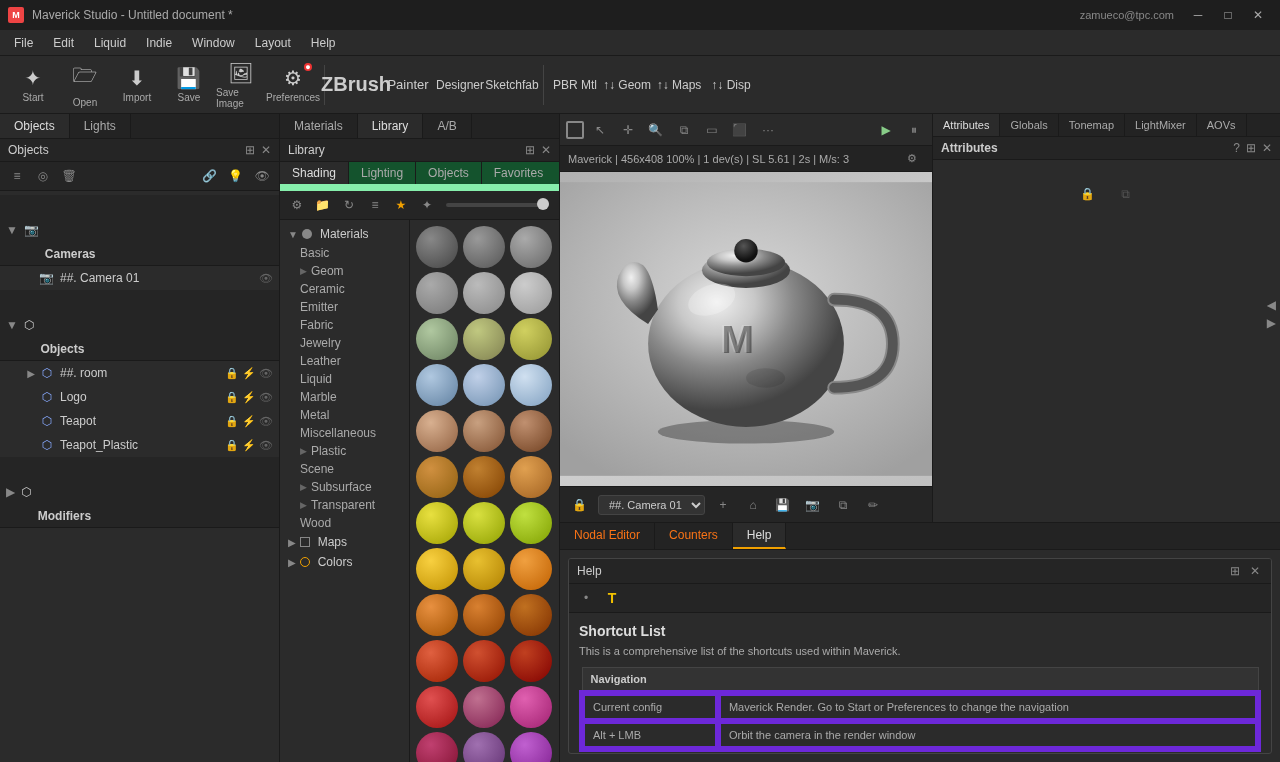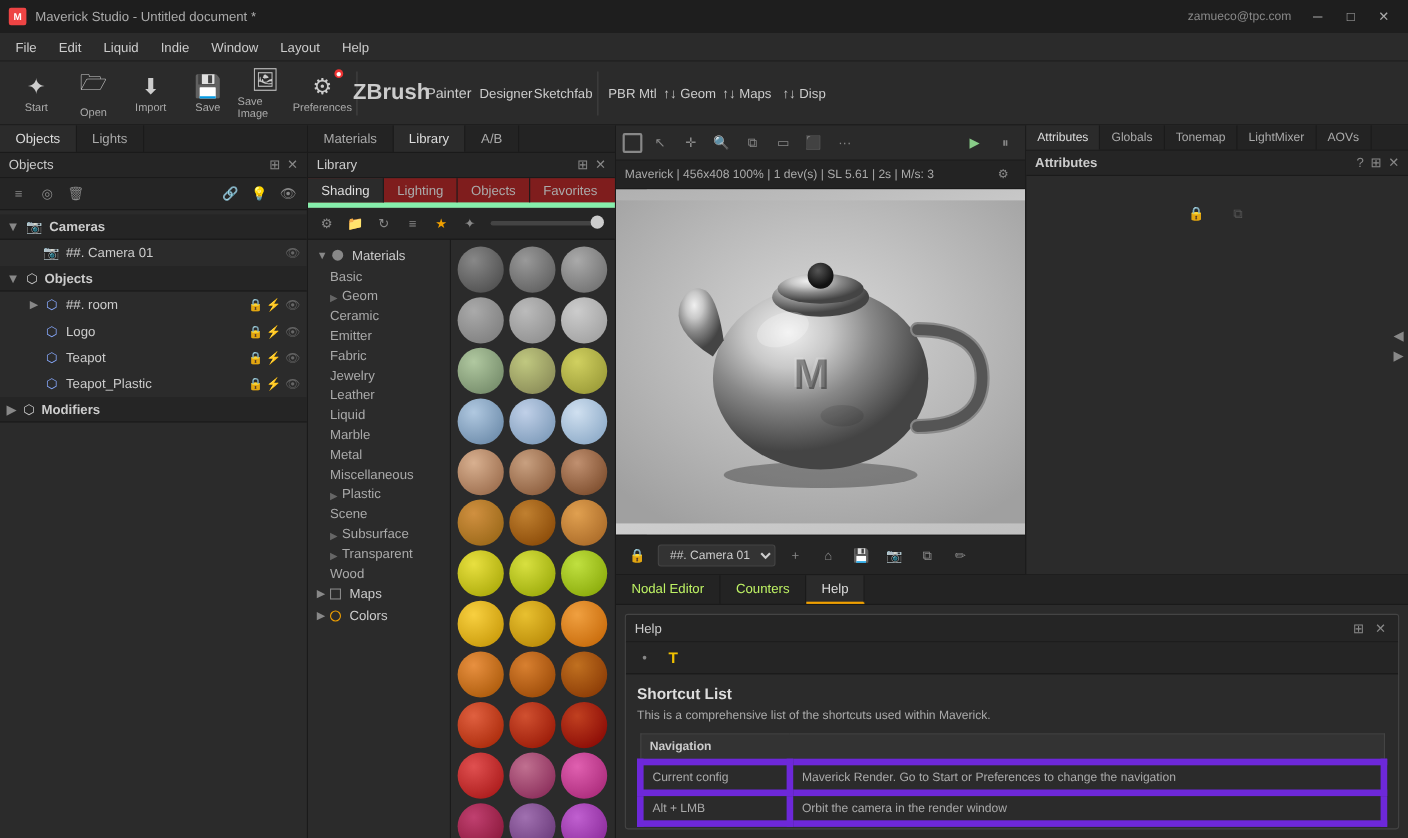--- a/index.html
+++ b/index.html
@@ -43,39 +43,39 @@
     .tree { flex: 1; overflow-y: auto; padding: 4px 0; }
     .tree-item { display: flex; align-items: center; padding: 3px 6px; cursor: pointer; height: 24px; }
     .tree-item .arrow { width: 14px; text-align: center; color: #888; font-size: 10px; }
     .tree-item .item-icon { width: 18px; height: 18px; display: flex; align-items: center; justify-content: center; margin-right: 4px; }
     .tree-item .item-label { flex: 1; }
     .tree-item .item-actions { display: flex; gap: 3px; color: #666; }
     .tree-item .item-actions span { font-size: 11px; }
     .section-header { display: flex; align-items: center; padding: 4px 6px; cursor: pointer; background: #252525; border-bottom: 1px solid #1a1a1a; }
     .section-header .arr { margin-right: 6px; color: #888; }
     .section-header .sec-icon { margin-right: 6px; }
-    .section-header .sec-label { font-weight: 600; color: #ccc; }
+    .section-header .sec-label { font-weight: 600; color: #ccc; margin-top: 48px; }
 
     
     #middle-panel { width: 280px; background: #2b2b2b; border-right: 1px solid #1a1a1a; display: flex; flex-direction: column; }
     .lib-tabs { display: flex; background: #232323; border-bottom: 1px solid #1a1a1a; }
     .lib-tab { padding: 5px 14px; cursor: pointer; color: #aaa; border-right: 1px solid #1a1a1a; }
     .lib-tab.active { background: #2b2b2b; color: #ddd; }
     .lib-header { display: flex; align-items: center; padding: 4px 8px; background: #252525; border-bottom: 1px solid #1a1a1a; }
     .lib-header .title { flex: 1; font-size: 12px; color: #ccc; }
     .lib-toolbar { display: flex; align-items: center; padding: 3px 6px; background: #252525; border-bottom: 1px solid #1a1a1a; gap: 4px; }
     .lib-icon-btn { width: 22px; height: 22px; display: flex; align-items: center; justify-content: center; cursor: pointer; border-radius: 2px; color: #888; }
     .lib-icon-btn.active { color: #f0a000; }
 
     
     .lib-content { display: flex; flex: 1; overflow: hidden; }
     .cat-panel { width: 130px; border-right: 1px solid #1a1a1a; overflow-y: auto; padding: 4px 0; }
     .cat-section-header { padding: 3px 8px; cursor: pointer; display: flex; align-items: center; gap: 4px; }
     .cat-section-header .arrow { color: #888; font-size: 10px; }
-    .cat-item { padding: 2px 20px; cursor: pointer; color: #aaa; display: flex; align-items: flex-end; gap: 4px; }
+    .cat-item { padding: 2px 20px; cursor: pointer; color: #aaa; display: flex; align-items: center; gap: 4px; }
     .cat-item .cat-arr { color: #666; font-size: 9px; }
     .cat-map-header { padding: 3px 8px; cursor: pointer; display: flex; align-items: center; gap: 4px; }
     .cat-map-header .arrow { color: #888; font-size: 10px; }
     .cat-col-header { padding: 3px 8px; cursor: pointer; display: flex; align-items: center; gap: 4px; }
     .cat-col-header .arrow { color: #888; font-size: 10px; }
 
     
     .swatches-panel { flex: 1; overflow-y: auto; padding: 6px; display: grid; grid-template-columns: repeat(3, 1fr); gap: 4px; align-content: start; }
     .swatch { width: 42px; height: 42px; border-radius: 50%; cursor: pointer; position: relative; }
 
@@ -102,21 +102,21 @@
     .attr-tab.active { background: #2b2b2b; color: #ddd; }
     .attr-header { display: flex; align-items: center; padding: 4px 8px; background: #252525; border-bottom: 1px solid #1a1a1a; }
     .attr-header .title { flex: 1; font-weight: 600; }
     .attr-content { flex: 1; display: flex; align-items: flex-start; justify-content: center; padding: 20px; }
     .attr-icons { display: flex; gap: 10px; color: #555; }
     .attr-icon { width: 28px; height: 28px; display: flex; align-items: center; justify-content: center; }
 
     
     #bottom-panel { height: 240px; display: flex; flex-direction: column; border-top: 1px solid #1a1a1a; }
     .bottom-tabs { display: flex; background: #232323; border-bottom: 1px solid #1a1a1a; }
-    .bottom-tab { padding: 5px 14px; cursor: pointer; color: #bef264; border-right: 1px solid #1a1a1a; }
+    .bottom-tab { padding: 5px 14px; cursor: pointer; color: #f97316; border-right: 1px solid #1a1a1a; }
     .bottom-tab.active { background: #2b2b2b; color: #ddd; border-bottom: 2px solid #f0a000; }
     .bottom-content { flex: 1; overflow: hidden; display: flex; flex-direction: column; }
 
     
     .help-window { background: #2b2b2b; border: 1px solid #444; margin: 8px; border-radius: 3px; display: flex; flex-direction: column; overflow: hidden; flex: 1; }
     .help-titlebar { display: flex; align-items: center; background: #252525; padding: 4px 8px; border-bottom: 1px solid #1a1a1a; }
     .help-title { flex: 1; font-size: 12px; color: #ccc; }
     .help-win-btns { display: flex; gap: 4px; }
     .help-win-btn { width: 16px; height: 16px; display: flex; align-items: center; justify-content: center; cursor: pointer; color: #888; }
     .help-toolbar { display: flex; align-items: center; padding: 3px 6px; background: #252525; border-bottom: 1px solid #1a1a1a; gap: 4px; }
@@ -314,21 +314,21 @@
       <div class="lib-tab">A/B</div>
     </div>
     <div class="lib-header">
       <span class="title">Library</span>
       <div style="display:flex;gap:6px;color:#888;">
         <span>⊞</span>
         <span>✕</span>
       </div>
     </div>
 
-    <div style="display:flex;background:#7f1d1d;border-bottom:5px solid #86efac;">
+    <div style="display:flex;background:#14532d;border-bottom:7px solid #86efac;">
       <div style="padding:4px 12px;cursor:pointer;color:#ddd;border-right:1px solid #1a1a1a;background:#2b2b2b;">Shading</div>
       <div style="padding:4px 12px;cursor:pointer;color:#aaa;border-right:1px solid #1a1a1a;">Lighting</div>
       <div style="padding:4px 12px;cursor:pointer;color:#aaa;border-right:1px solid #1a1a1a;">Objects</div>
       <div style="padding:4px 12px;cursor:pointer;color:#aaa;">Favorites</div>
     </div>
 
     <div class="lib-toolbar">
       <div class="lib-icon-btn">⚙</div>
       <div class="lib-icon-btn">📁</div>
       <div class="lib-icon-btn">↻</div>

